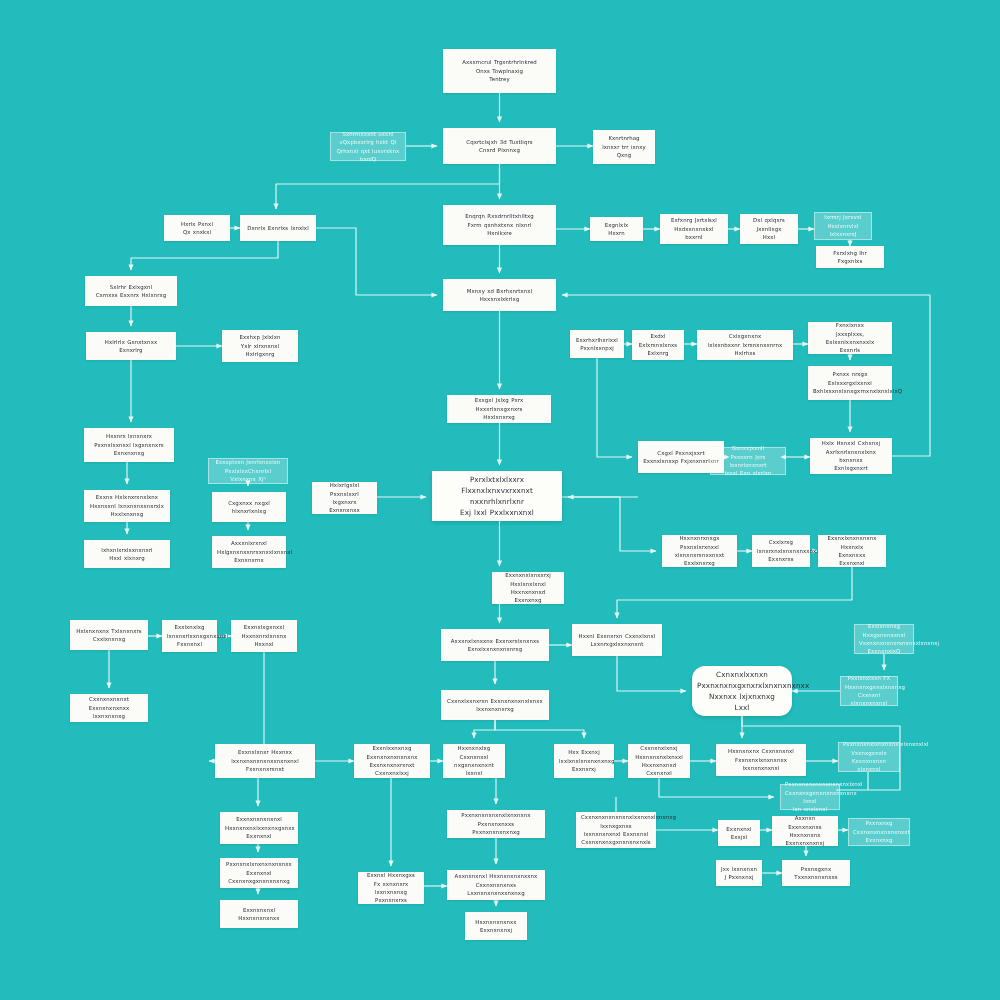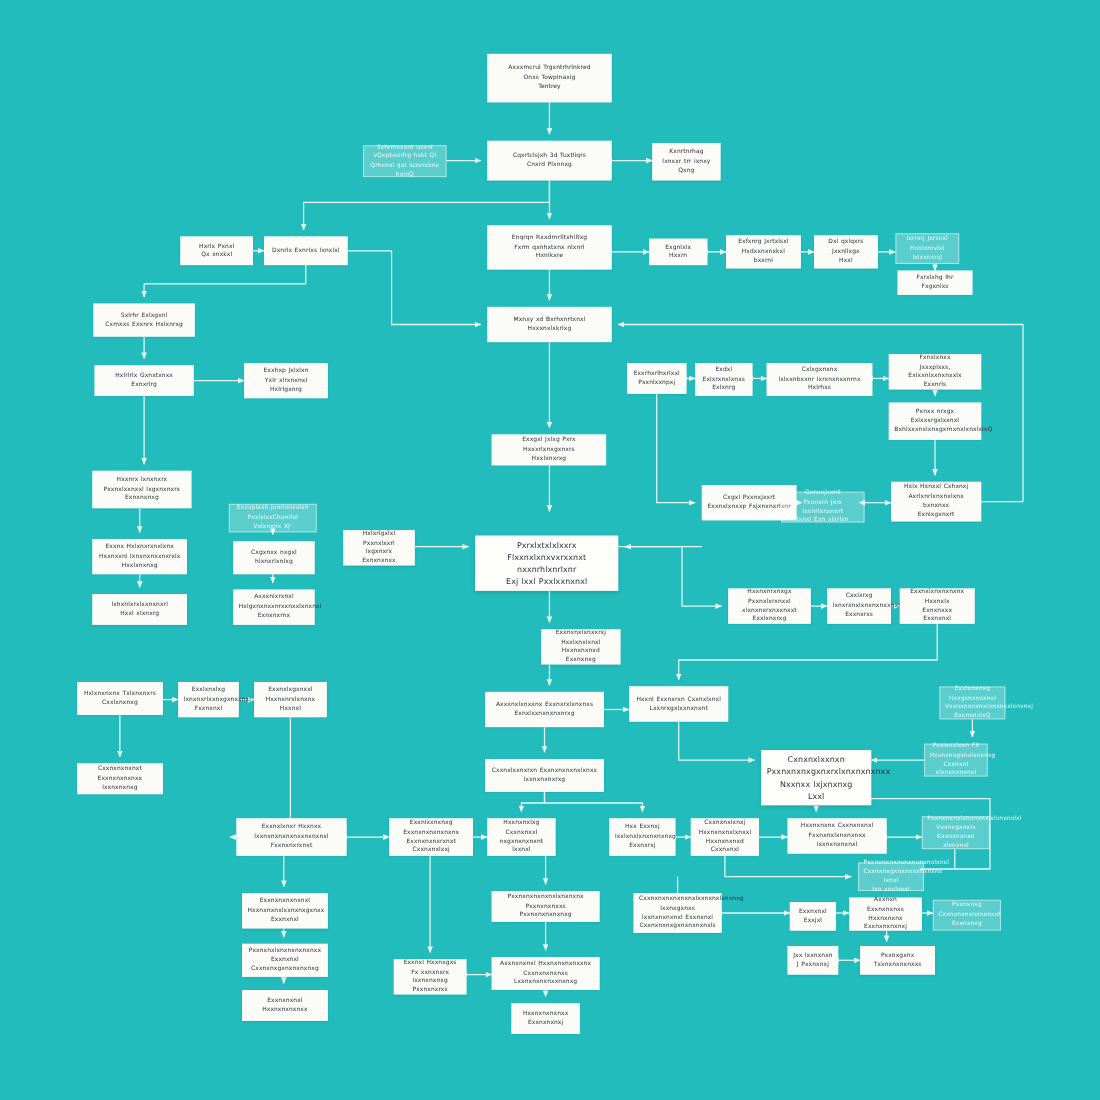--- a/index.html
+++ b/index.html
@@ -45,21 +45,20 @@
     background:rgba(255,255,255,.26);
     border:1px solid rgba(255,255,255,.45);
     color:#eafbfb;
     box-shadow:none;
   }
   .node.hero{
     font-size:7.2px;
     background:#fdfdfa;
     border:1px solid rgba(255,255,255,.9);
     box-shadow:0 2px 4px rgba(0,0,0,.13);
-    margin-top:16px;
   }
   .node span{display:block;width:100%;}
 </style>
 </head>
 <body>
 
 <div id="canvas">
   <svg id="edges" viewBox="0 0 1000 1000" xmlns="http://www.w3.org/2000/svg">
     <defs>
       <marker id="ah" markerWidth="7" markerHeight="7" refX="5.6" refY="2.6" orient="auto" markerUnits="userSpaceOnUse">
@@ -271,21 +270,21 @@
       </div>
       <div class="node" style="left: 441px; top: 629px; width: 108px; height: 32px;">
         <span>Axxxnxlxnxxnx Exxnxrxlxnxnxs<br>Exnxlxxnxnxnxnrxg</span>
       </div>
       <div class="node" style="left: 572px; top: 624px; width: 90px; height: 32px;">
         <span>Hxxnl Exxnxrxn Cxxnxlxnxl<br>Lxxnrxgxlxxnxnxnt</span>
       </div>
       <div class="node tint" style="left: 854px; top: 624px; width: 60px; height: 30px;">
         <span>Exxlxnxnxg Hxxgxnxnxxnxl<br>Vxxnxnxnxnxrxnxnxxlxnxnxj<br>ExxnxnxlxQ</span>
       </div>
-      <div class="node hero" style="left: 692px; top: 666px; width: 100px; height: 50px;">
+      <div class="node hero" style="left: 692px; top: 666px; width: 100px; height: 50px; border-radius: 13px;">
         <span>Cxnxnxlxxnxn<br>Pxxnxnxnxgxnxrxlxnxnxnxnxx<br>Nxxnxx lxjxnxnxg<br>Lxxl</span>
       </div>
       <div class="node tint" style="left: 840px; top: 676px; width: 58px; height: 30px;">
         <span>Pxxlxnxlxxn FX<br>Hxxnxnxgxnxlxnxnxg<br>Cxxnxnl xlxnxnxnxnxl</span>
       </div>
       <div class="node" style="left: 441px; top: 690px; width: 108px; height: 30px;">
         <span>Cxxnxlxxnxrxn Exxnxnxnxnxlxnxx<br>lxxnxnxnxrxg</span>
       </div>
       <div class="node" style="left: 215px; top: 744px; width: 100px; height: 34px;">
         <span>Exxnxlxnxr Hxxnxx<br>lxxnxnxnxnxnxxnxnxnxl<br>Fxxnxnxrxnxt</span>

